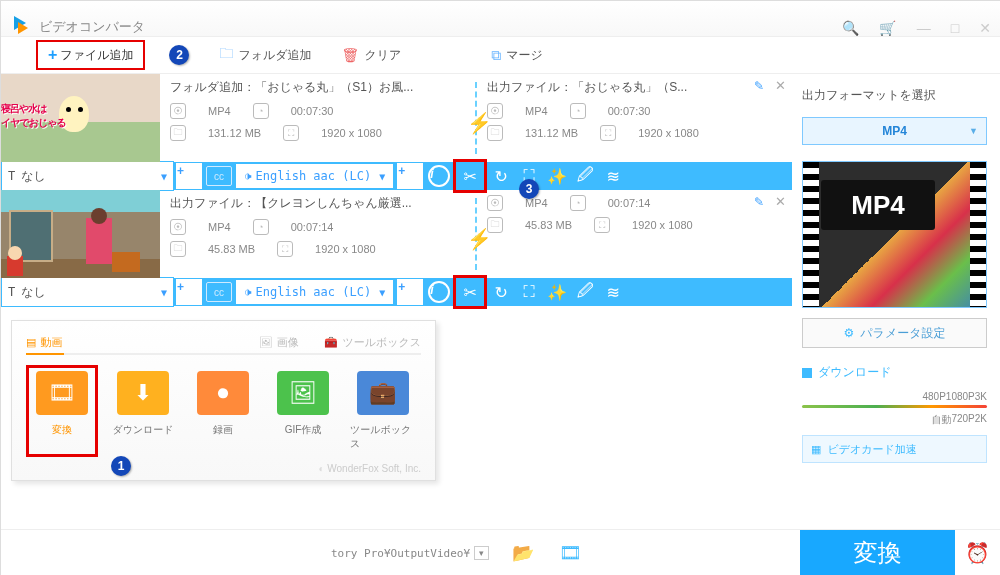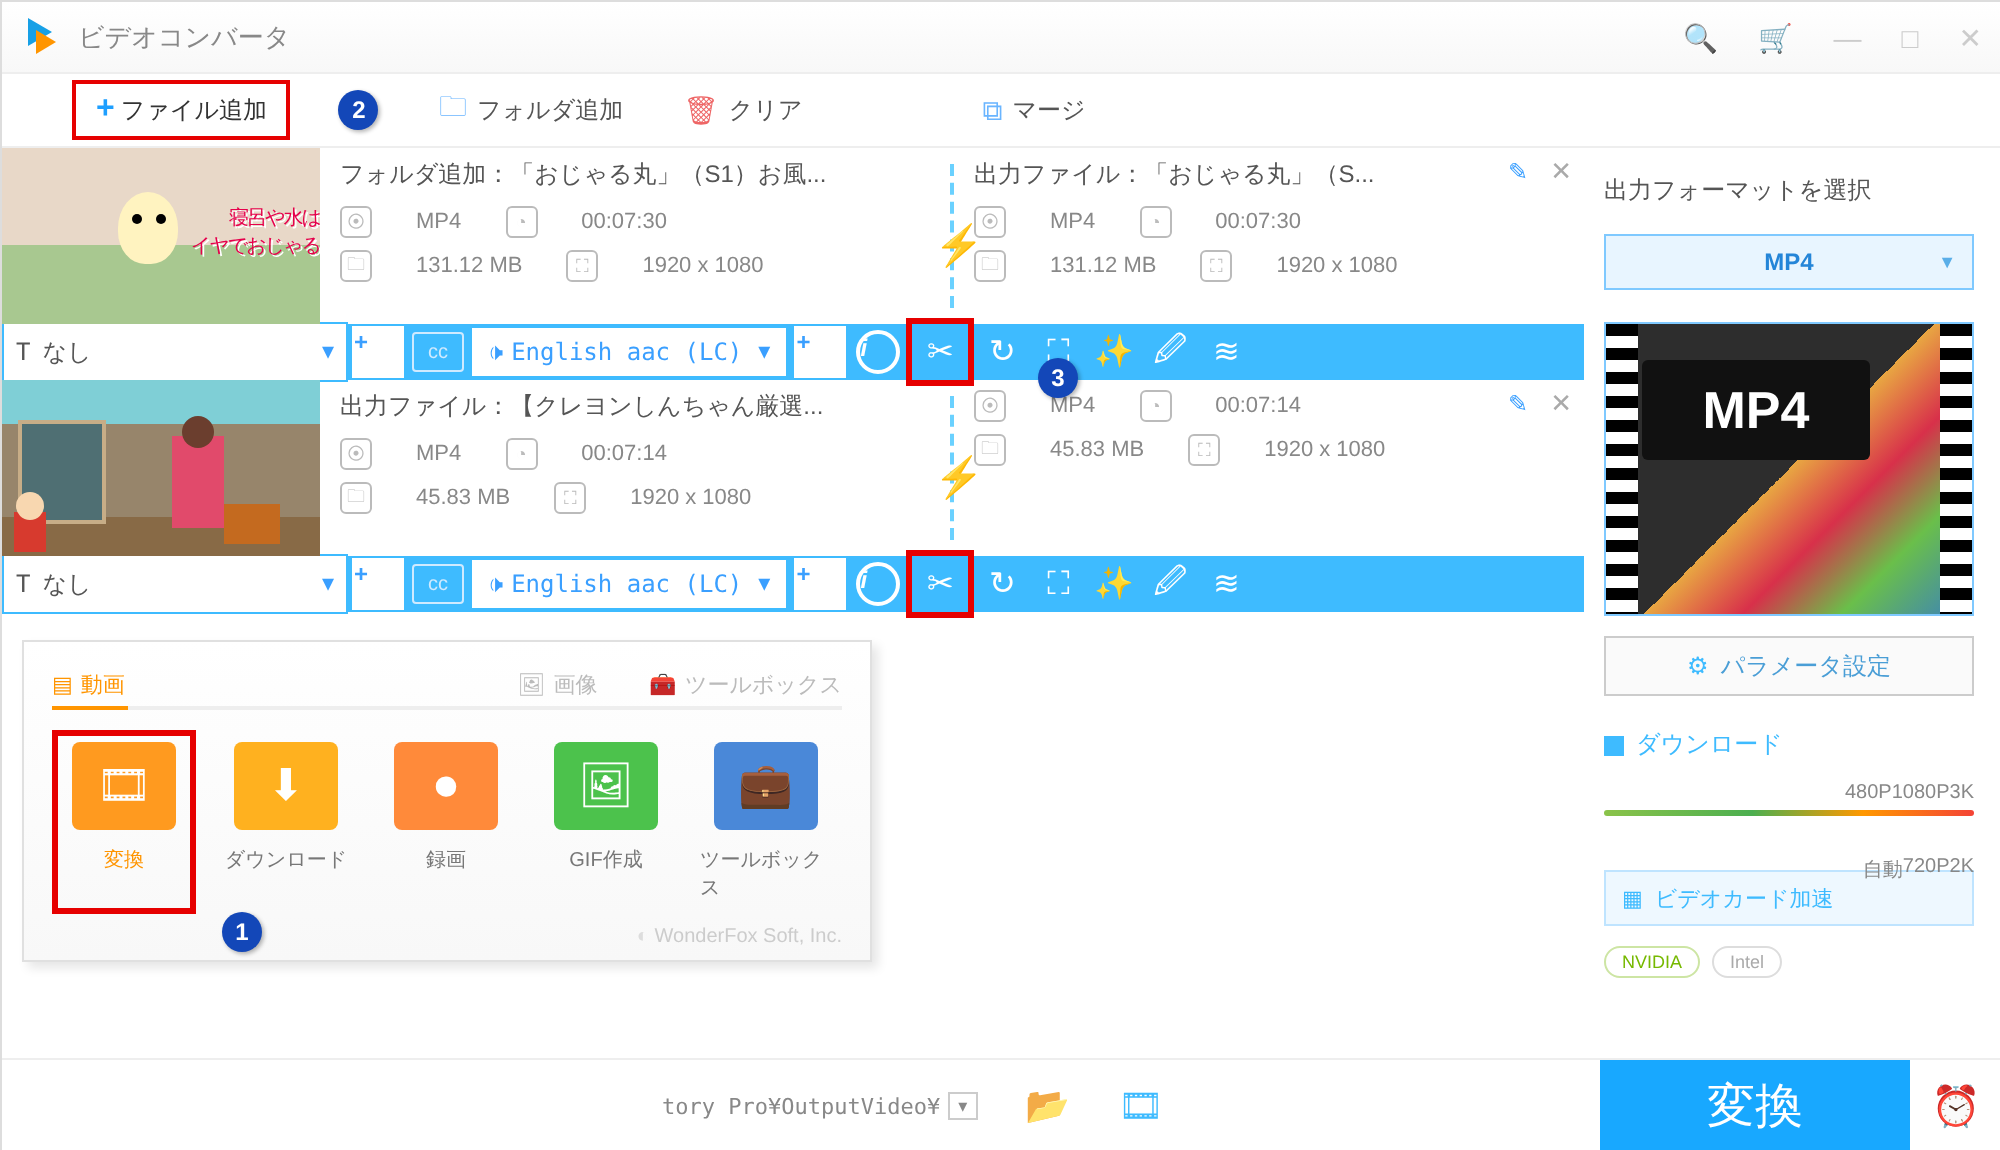--- a/index.html
+++ b/index.html
@@ -1,17 +1,17 @@
 <!DOCTYPE html>
 <html><head>
 <meta charset="utf-8">
 <style>
 body{margin:0;font-family:"Meiryo","Arial",sans-serif;font-size:12px;color:#333;background:#fff;user-select:none}
 .window{width:1000px;height:575px;border:1px solid #ddd;position:relative;display:flex;flex-direction:column}
-.titlebar{height:35px;display:flex;align-items:center;padding:0 10px;background:linear-gradient(#fff,#f8f8f8);border-bottom:1px solid #eee}
+.titlebar{height:35px;display:flex;align-items:flex-end;padding:0 10px;background:linear-gradient(#fff,#f8f8f8);border-bottom:1px solid #eee}
 .logo{width:20px;height:20px;position:relative;margin-right:8px}
 .logo::before{content:"";position:absolute;width:0;height:0;border-left:12px solid #17a0e6;border-top:7px solid transparent;border-bottom:7px solid transparent;top:0;left:3px}
 .logo::after{content:"";position:absolute;width:0;height:0;border-left:10px solid #ff9500;border-top:6px solid transparent;border-bottom:6px solid transparent;top:6px;left:7px}
 .title-txt{color:#888;font-size:13px}
 .title-actions{margin-left:auto;display:flex;gap:20px;color:#ccc;font-size:14px}
 .title-actions span{cursor:pointer}
 .topbar{height:36px;border-bottom:1px solid #eee;display:flex;align-items:center;gap:30px;padding-left:35px}
 .topbar-item{display:flex;align-items:center;gap:5px;cursor:pointer;color:#555}
 .add-file-box{border:2px solid #e60000;padding:4px 10px;display:flex;align-items:center;gap:3px}
 .plus-ic{color:#1e9fff;font-weight:bold;font-size:16px}
@@ -23,21 +23,21 @@
 .badge2{margin-left:-6px}
 .badge3{position:absolute;left:518px;top:178px;z-index:20}
 .body{flex:1;display:flex;min-height:0}
 .left{flex:1;display:flex;flex-direction:column;min-width:0}
 .right{width:185px;padding:10px 14px 10px 10px;display:flex;flex-direction:column;gap:10px}
 .file-row{display:flex;height:88px}
 .thumb{width:159px;height:88px;background:#333;position:relative;overflow:hidden}
 .thumb1{background:linear-gradient(#e8d8c8 55%, #a8c890 55%)}
 .th1-char{position:absolute;width:30px;height:36px;background:#fff3c0;border-radius:50% 50% 45% 45%;top:22px;left:58px}
 .th1-eye{position:absolute;width:5px;height:5px;background:#000;border-radius:50%}
-.th1-txt{position:absolute;color:#e6004c;font-weight:normal;font-size:10px;top:28px;width:100%;text-align:right;text-shadow:1px 1px #fff;letter-spacing:-1px}
+.th1-txt{position:absolute;color:#e6004c;font-weight:bold;font-size:10px;top:28px;width:100%;text-align:left;text-shadow:1px 1px #fff;letter-spacing:-1px}
 .thumb2{background:linear-gradient(180deg,#7fcfd6 25%,#97856b 25%,#97856b 78%,#886a46 78%)}
 .th2-door{position:absolute;width:40px;height:48px;border:2px solid #c7ad87;top:20px;left:8px;background:#4f6f73}
 .th2-girl{position:absolute;width:26px;height:46px;background:#e14a6b;top:28px;right:48px}
 .th2-girlh{position:absolute;width:16px;height:16px;background:#6b3e2e;border-radius:50%;top:18px;right:53px}
 .th2-chair{position:absolute;width:28px;height:20px;background:#c46a1f;bottom:6px;right:20px}
 .th2-kid{position:absolute;width:16px;height:20px;background:#d73a2e;bottom:2px;left:6px}
 .th2-kidh{position:absolute;width:14px;height:14px;background:#f8d7b0;border-radius:50%;bottom:18px;left:7px}
 .file-half{flex:1;padding:5px 10px;position:relative}
 .file-title{color:#555;margin-bottom:7px;white-space:nowrap;overflow:hidden}
 .meta-row{display:flex;gap:22px;color:#888;font-size:11px;margin-bottom:6px;align-items:center}
@@ -327,33 +327,29 @@
       <div class="quick-lbl">
           <span>ダウンロード</span>
         </div>
       <div class="slider">
         <div class="slider-labels">
           <span>480P</span>
           <span>1080P</span>
           <span>3K</span>
         </div>
         <div class="slider-track"></div>
-        <div class="slider-labels" style="margin-top:20px">
+        <div class="slider-labels" style="margin-top:5px">
           <span>自動</span>
           <span>720P</span>
           <span>2K</span>
         </div>
       </div>
       <div class="gpu-btn">
         <span>▦</span>
         <span>ビデオカード加速</span>
-      </div>
-      <div class="gpu-badges">
-        <span class="gpu-b nv">NVIDIA</span>
-        <span class="gpu-b">Intel</span>
       </div>
     </div>
   </div>
 
   <div class="badge badge1">1</div>
   <div class="badge badge3">3</div>
 
   <div class="footer">
     <span class="out-path">tory Pro¥OutputVideo¥</span>
     <span class="out-dd">▾</span>

